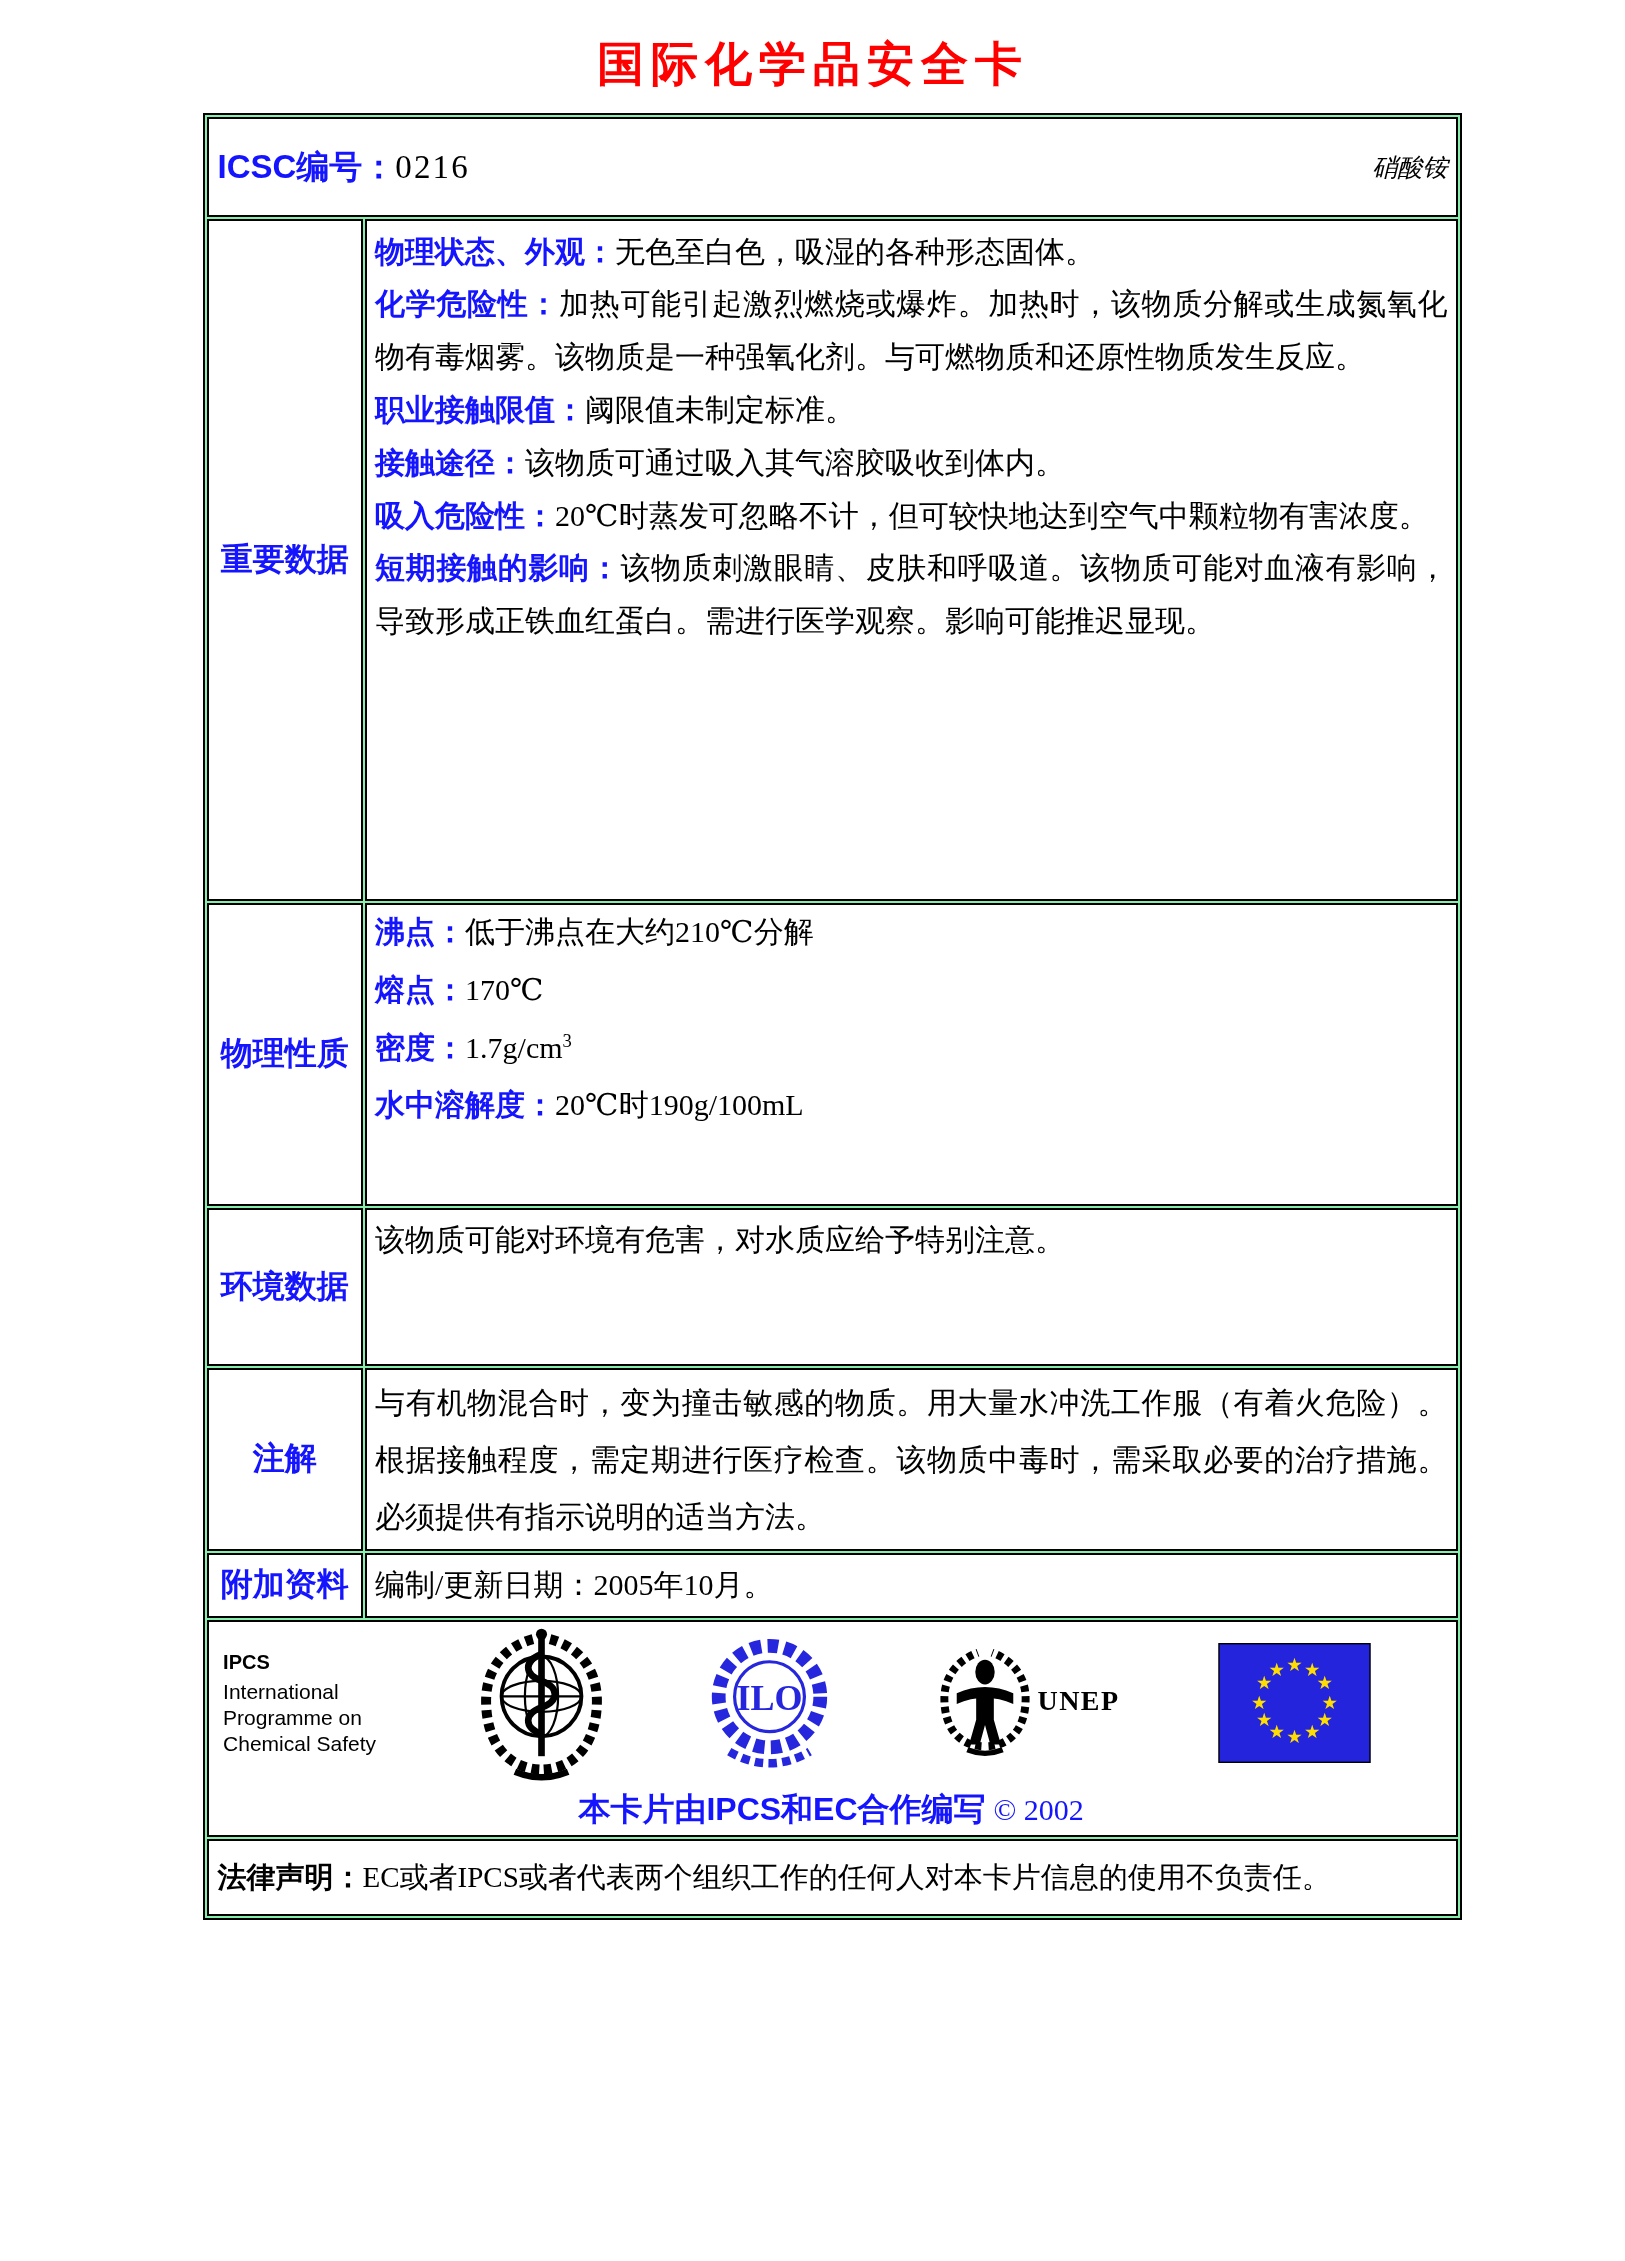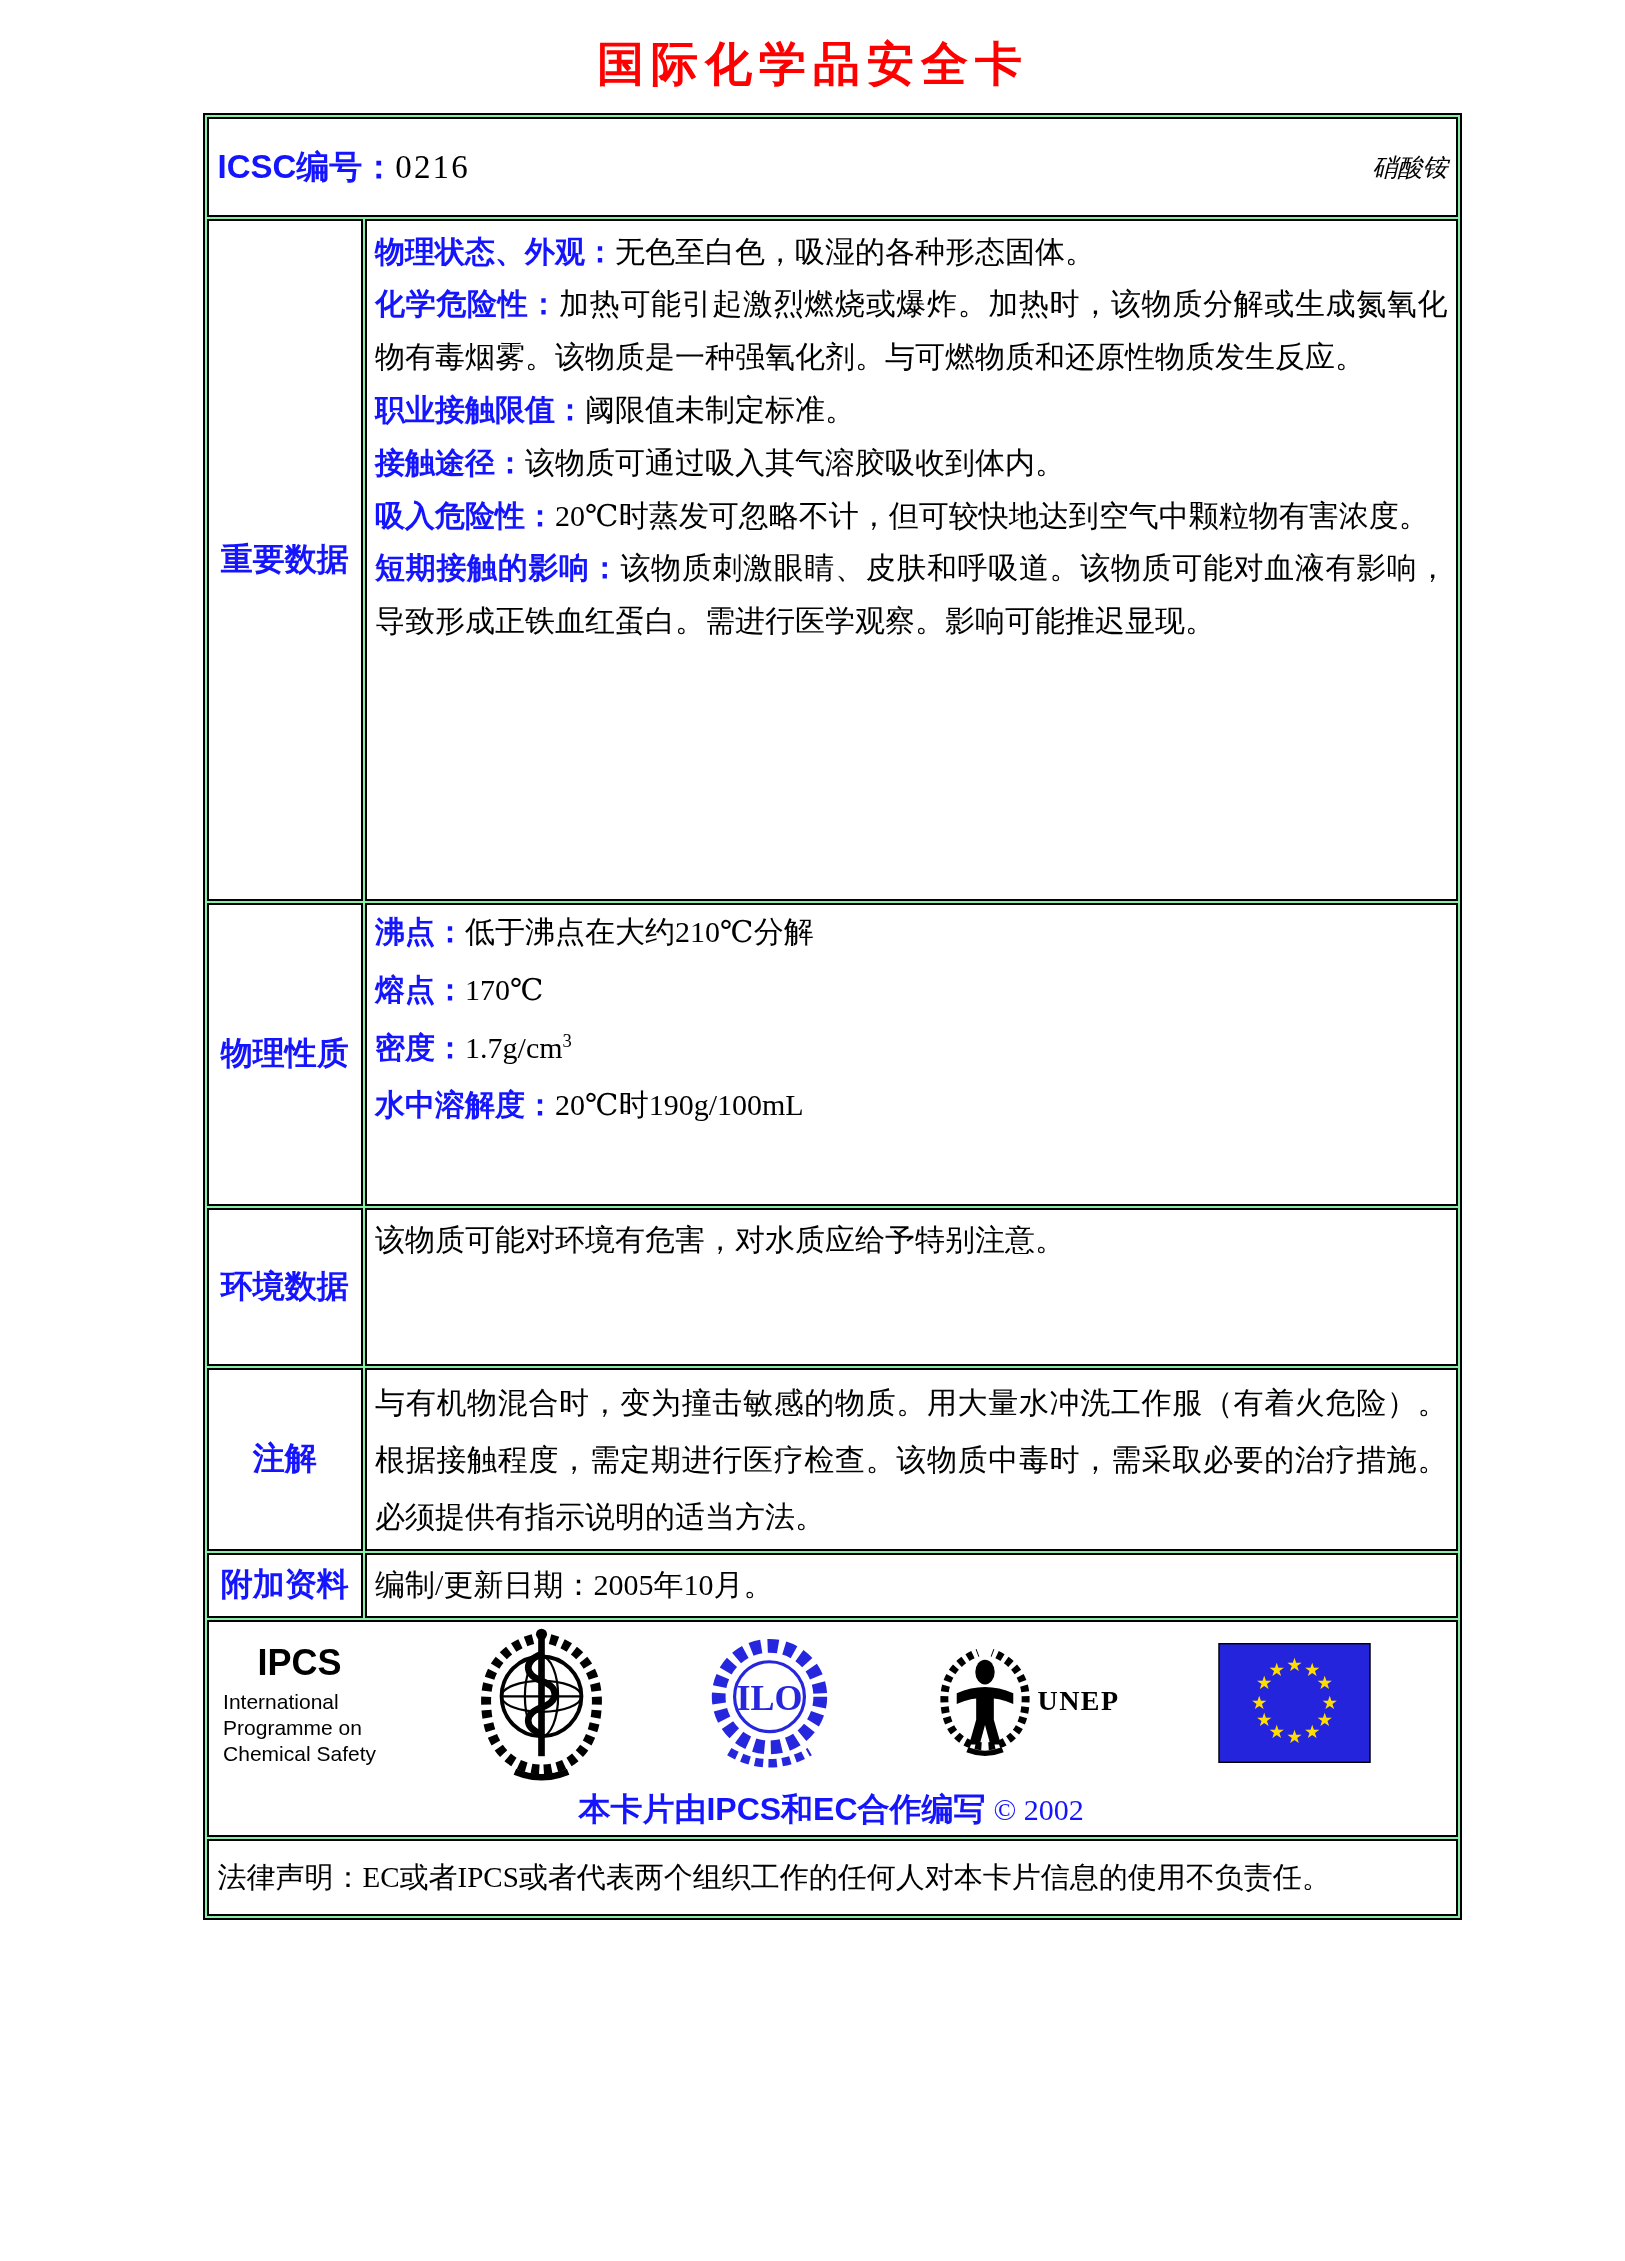--- a/index.html
+++ b/index.html
@@ -60,30 +60,30 @@
   .phys p { margin:0 0 11.3px 0; line-height:1.55; }
   .notes-text { line-height:1.9; }
   sup { font-size:0.62em; }
   
   td.cell-logos { height:185px; padding:7px 14px 2.8px 11.3px; }
   .logos-flex {
     display:flex; align-items:center; justify-content:space-between;
     padding:0 71px 0 2.8px; height:149px;
   }
   .ipcs-block { font-family:"Liberation Sans","DejaVu Sans",sans-serif; line-height:1.25; }
-  .ipcs-acronym { font-weight:bold; font-size:36px; margin-bottom:4.2px;text-align:center; }
+  .ipcs-acronym { font-weight:bold; font-size:20px; margin-bottom:4.2px; }
   .ipcs-line { font-size:21px; }
   .unep-block { display:flex; flex-direction:row; align-items:center; }
   .unep-word { font-family:"Liberation Serif","DejaVu Serif",serif; font-weight:bold; font-size:28px; letter-spacing:1.4px; margin-top:-4.2px; }
   .credit-line { text-align:center; margin-top:10px; font-size:32px; }
   .credit-main { color:#1414ff; font-family:"Liberation Sans","DejaVu Sans",sans-serif; font-weight:bold; }
   .credit-copy { color:#1414ff; font-family:"Liberation Serif","DejaVu Serif",serif; font-size:30px; }
   
   td.cell-legal { height:65px; vertical-align:middle; }
-  .legal-label { font-family:"Liberation Sans","DejaVu Sans",sans-serif; font-weight:normal; font-size:29px; }
+  .legal-label { font-family:"Liberation Sans","DejaVu Sans",sans-serif; font-weight:bold; font-size:29px; }
   .legal-text { font-size:29px; }
 </style>
 </head>
 <body>
 
 <div class="page-title">国际化学品安全卡</div>
 
 <table class="card">
 
   <tbody>

